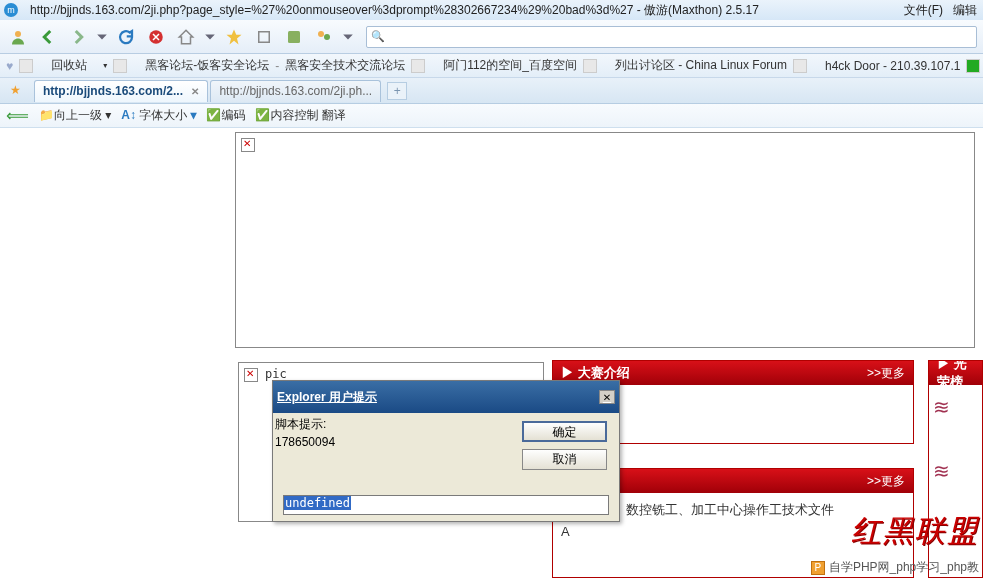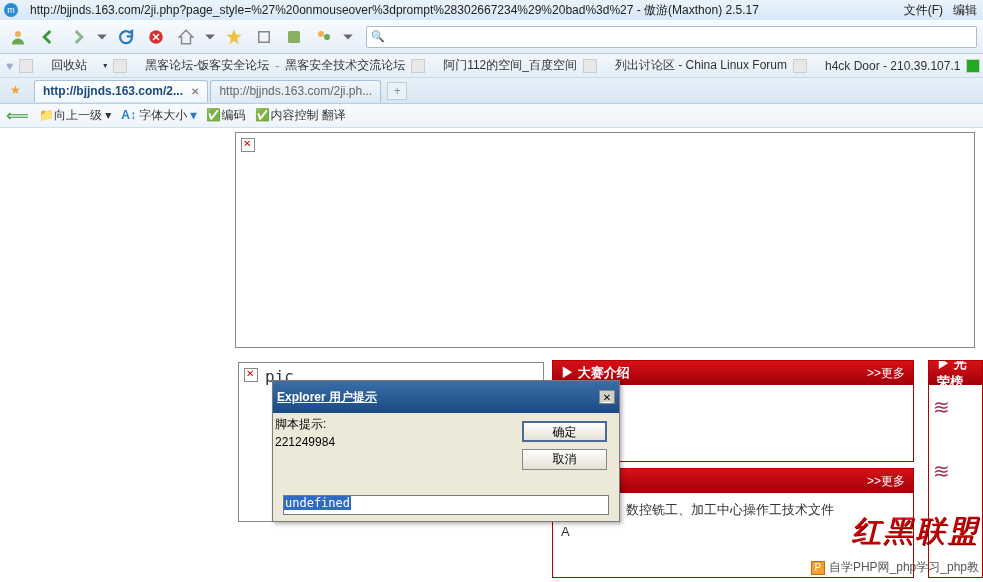--- a/index.html
+++ b/index.html
@@ -25,25 +25,25 @@
 .tab .x { color:#888; margin-left:4px; font-size:10px; }
 .newtab { width:20px; height:18px; border:1px solid #b6cde2; background:#eaf2f9; color:#7a95b0; display:flex; align-items:center; justify-content:center; margin-left:4px; }
 .subbar { height:24px; background:linear-gradient(#f8fbfe,#edf4fa); border-bottom:1px solid #cedfee; display:flex; align-items:center; padding:0 6px; gap:10px; font-size:12px; color:#333; }
 .content { position:relative; height:454px; background:#fff; }
 .broken { display:inline-block; width:14px; height:14px; border:1px solid #888; position:relative; background:#fff; }
 .broken::before { content:"✕"; color:#c00; font-size:10px; position:absolute; top:-1px; left:1px; }
 .frame1 { position:absolute; left:235px; top:4px; width:740px; height:216px; border:1px solid #888; background:#fff; }
 .frame1 .brk { position:absolute; left:5px; top:5px; }
 .panel-pic { position:absolute; left:238px; top:234px; width:306px; height:160px; border:1px solid #888; background:#fff; }
 .panel-pic .brk { position:absolute; left:5px; top:5px; }
-.panel-pic .lbl { position:absolute; left:26px; top:4px; font-size:16px; color:#333; font-family:monospace; }
+.panel-pic .lbl { position:absolute; left:26px; top:4px; font-size:12px; color:#333; font-family:monospace; }
 .redpanel { position:absolute; border:1px solid #b00000; background:#fff; }
 .redhdr { height:24px; background:linear-gradient(#d81018,#a00008); color:#fff; display:flex; align-items:center; padding:0 8px; font-size:13px; font-weight:bold; justify-content:space-between; }
 .redhdr .more { font-size:12px; font-weight:normal; color:#fff; }
-.p1 { left:552px; top:232px; width:362px; height:102px; }
+.p1 { left:552px; top:232px; width:362px; height:84px; }
 .p2 { left:552px; top:340px; width:362px; height:110px; }
 .p3 { left:928px; top:232px; width:55px; height:218px; overflow:hidden; }
 .p2 .body { padding:6px 8px; font-size:13px; color:#333; line-height:22px; }
 .dlg { position:absolute; left:272px; top:252px; width:348px; border:1px solid #7a7a7a; box-shadow:2px 2px 4px rgba(0,0,0,.3); background:#ece9d8; z-index:50; }
 .dlg .dtitle { height:32px; background:linear-gradient(#3a6ea5,#1a4a85); color:#fff; font-size:12px; display:flex; align-items:center; padding:12px 4px; font-weight:bold; justify-content:space-between;text-decoration:underline; }
 .dlg .dtitle .dclose { width:16px; height:14px; background:#d4d0c8; border:1px solid #888; color:#000; font-size:10px; display:flex; align-items:center; justify-content:center; font-weight:normal; }
 .dlg .dbody { padding:2px; position:relative; height:108px; }
 .dlg .dmsg { font-size:12px; color:#000; line-height:18px; }
 .dlg .dbtn { position:absolute; right:12px; width:85px; height:21px; background:linear-gradient(#fefefe,#e4e1d4); border:1px solid #888; font-size:12px; text-align:center; line-height:19px; }
 .dlg .dbtn.ok { top:8px; border:2px solid #4a6a9a; }
@@ -235,21 +235,21 @@
   </div>
 
   <div class="dlg">
     <div class="dtitle">
       <span>Explorer 用户提示</span>
       <span class="dclose">✕</span>
     </div>
     <div class="dbody">
       <div class="dmsg">
         <div>脚本提示:</div>
-        <div>221249984</div>
+        <div>178650094</div>
       </div>
       <div class="dbtn ok">确定</div>
       <div class="dbtn cancel">取消</div>
       <div class="dinp"><span>undefined</span></div>
     </div>
   </div>
 
   <div class="watermark">红黑联盟</div>
 
   <div class="footer">

